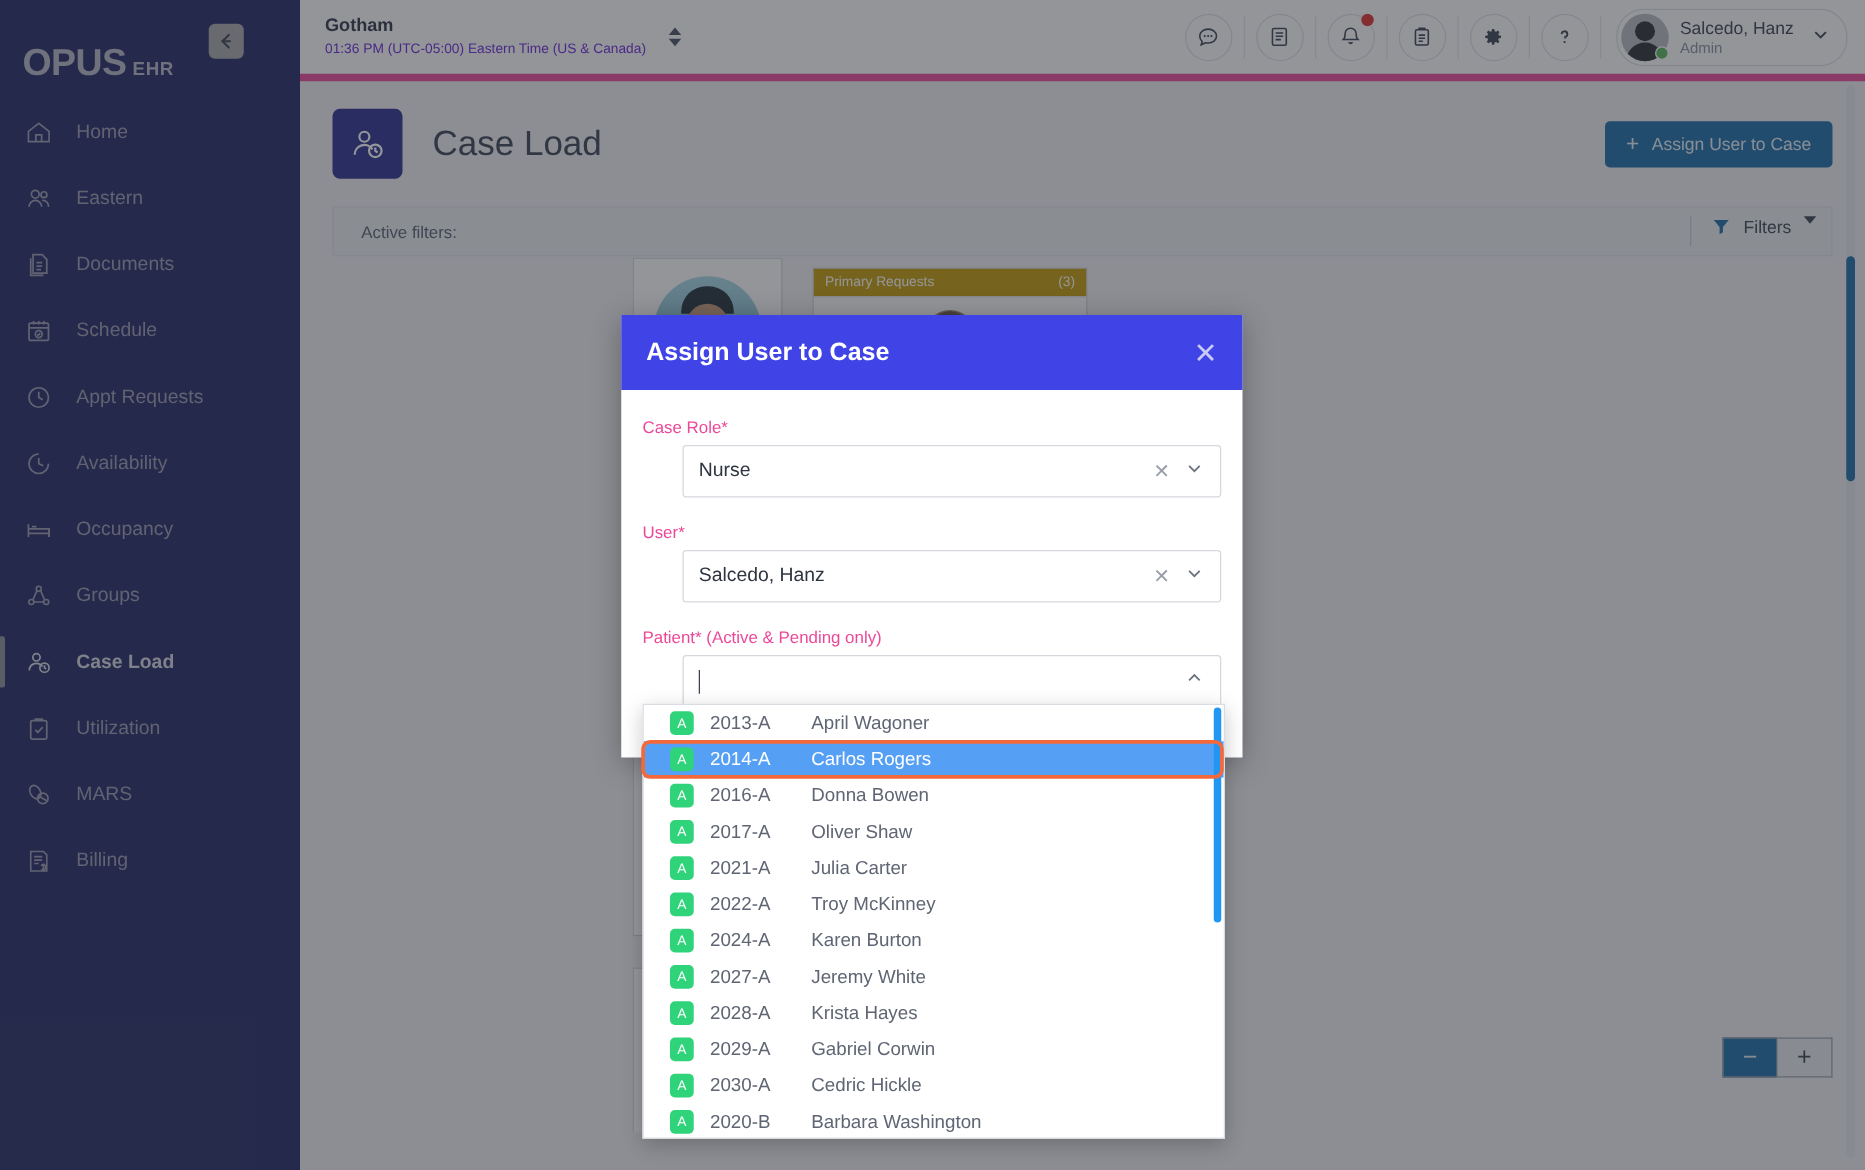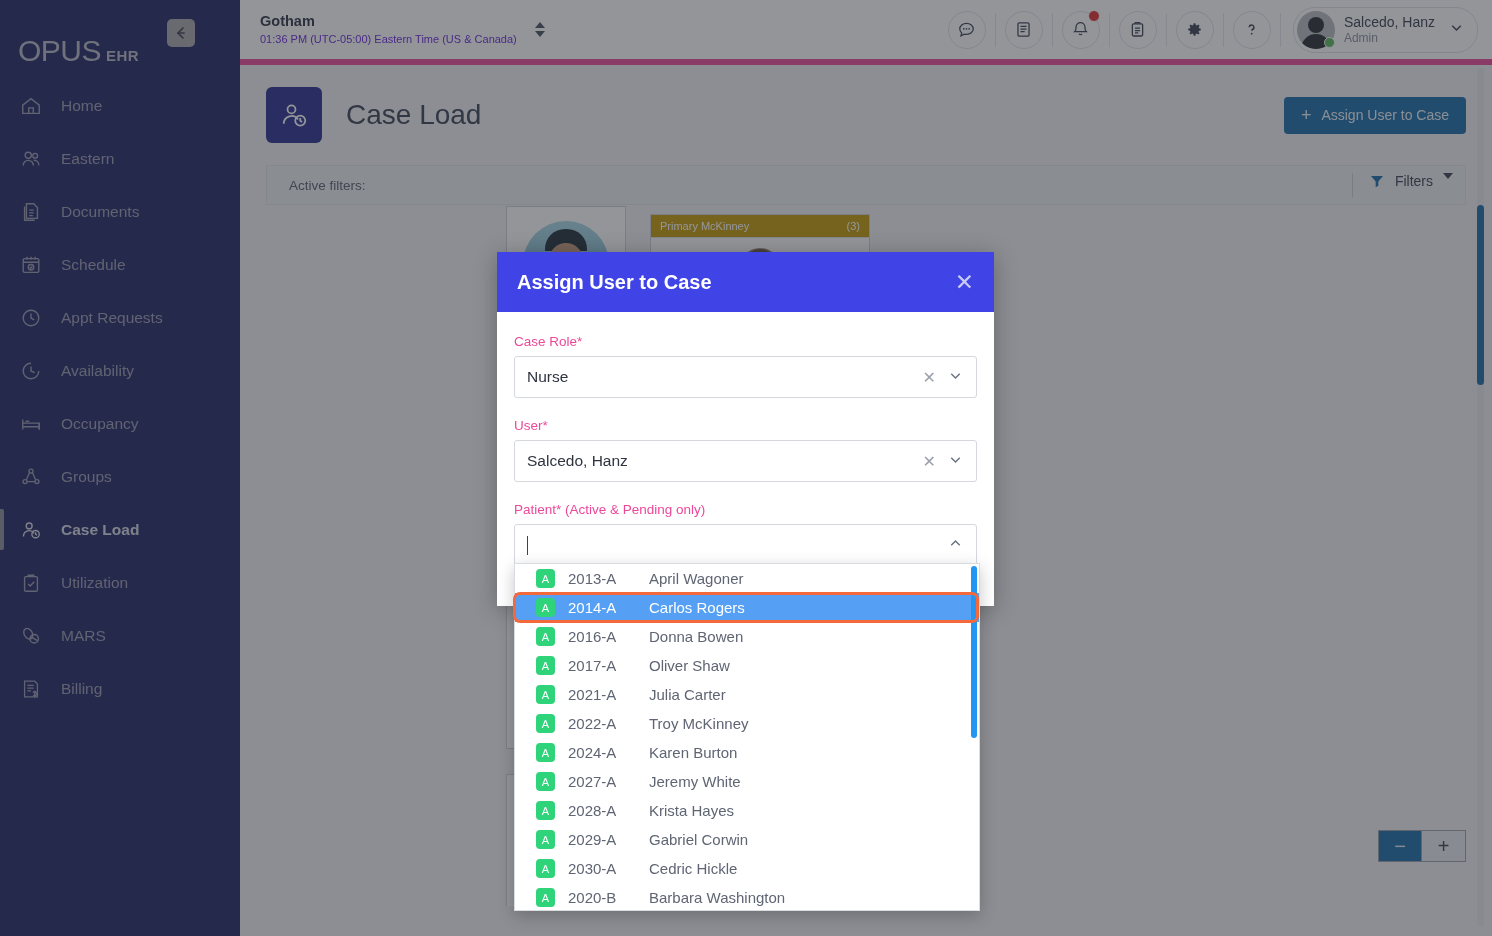--- a/index.html
+++ b/index.html
@@ -13,21 +13,21 @@
 
   
   .sidebar {
     position: absolute; left: 0; top: 0; width: 240px; height: 936px;
     background: #232965; z-index: 5;
   }
   .brand {
     height: 65px; display: flex; align-items: center; padding-left: 18px; gap: 6px;
   }
   .brand-logo { display: flex; align-items: baseline; gap: 5px; }
-  .brand-opus { font-size: 30px; font-weight: normal; color: #b6b6c4; letter-spacing: -0.5px; margin-top: 37px; }
+  .brand-opus { font-size: 30px; font-weight: bold; color: #b6b6c4; letter-spacing: -0.5px; margin-top: 37px; }
   .brand-ehr { font-size: 15px; font-weight: bold; color: #b6b6c4; letter-spacing: 0.5px; }
   .collapse-btn {
     width: 28px; height: 28px; border-radius: 5px; background: #a8a8ad;
     display: flex; align-items: center; justify-content: center;
     margin-left: 22px; cursor: pointer;
   }
   .collapse-btn svg { display:block; }
   .nav { margin-top: 14px; }
   .nav-item {
     position: relative; height: 53px; display: flex; align-items: center;
@@ -153,21 +153,21 @@
     height: 60px; background: #4044e6; display: flex; align-items: center;
     padding: 0 20px; color: #fff;
   }
   .modal-title { font-size: 20px; font-weight: bold; }
   .modal-close { margin-left: auto; font-size: 23px; color: #c9cbf5; cursor: pointer; line-height: 1; }
   .modal-body { padding: 22px 17px 40px 17px; }
   .fld-label { font-size: 13.5px; color: #ec4899; margin-bottom: 7px; }
   .fld-label.sp { margin-top: 20px; }
   .select-box {
     height: 42px; border: 1px solid #d5d8dd; border-radius: 3px;
-    display: flex; align-items: center; padding: 0 12px; background: #fff; cursor: pointer;
+    display: flex; align-items: center; padding: 0 12px; background: #fff; cursor: pointer; margin-left: 32px;
   }
   .select-val { font-size: 15.5px; color: #2e3440; }
   .select-icons { margin-left: auto; display: flex; align-items: center; gap: 11px; }
   .x-gl { font-size: 16px; color: #9aa0aa; }
   .text-caret { width: 1px; height: 19px; background: #3c4254; }
 
   
   .dd {
     position: absolute; left: 514px; top: 563px; width: 466px; z-index: 40;
     background: #ffffff; border: 1px solid #d9dce1; box-shadow: 0 5px 16px rgba(0,0,0,0.22);
@@ -493,21 +493,21 @@
             <div style="position:absolute;left:18px;top:2px;width:50px;height:34px;border-radius:25px 25px 8px 8px;background:#271d17;"></div>
             <div style="position:absolute;left:26px;top:16px;width:34px;height:44px;border-radius:17px;background:#d9b89c;"></div>
             <div style="position:absolute;left:16px;top:62px;width:54px;height:26px;border-radius:14px 14px 0 0;background:#eceae3;"></div>
           </div>
           <div class="pname">Doe, John PHD</div>
         </div>
       </div>
 
       <div class="grp" style="left:144px; top:8px;">
         <div class="grp-head" style="background:#c49a06;">
-          <span>Primary McKinney</span>
+          <span>Primary Requests</span>
           <span class="cnt">(3)</span>
         </div>
         <div class="grp-cell">
           <div class="cimg" style="background:#9b8a74;position:relative;">
             <div style="position:absolute;left:5px;top:1px;width:32px;height:36px;border-radius:16px;background:#6b5640;"></div>
             <div style="position:absolute;left:12px;top:8px;width:18px;height:24px;border-radius:9px;background:#e8c4a8;"></div>
           </div>
           <div class="cname">2016-A Donna Bowen</div>
         </div>
         <div class="grp-cell">

